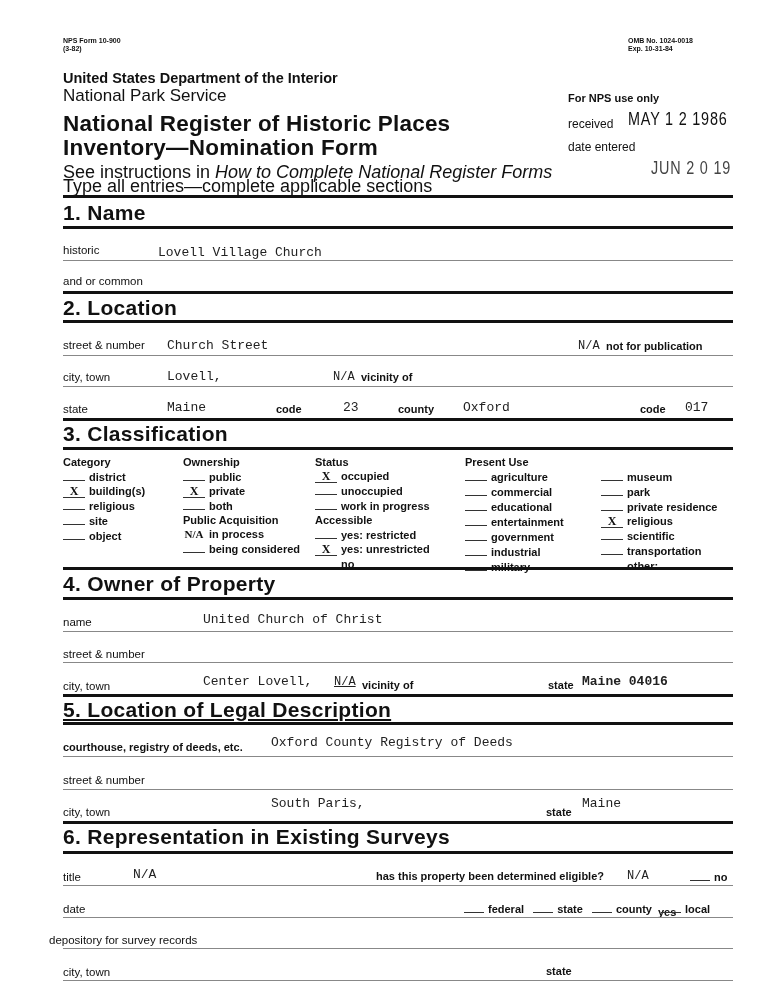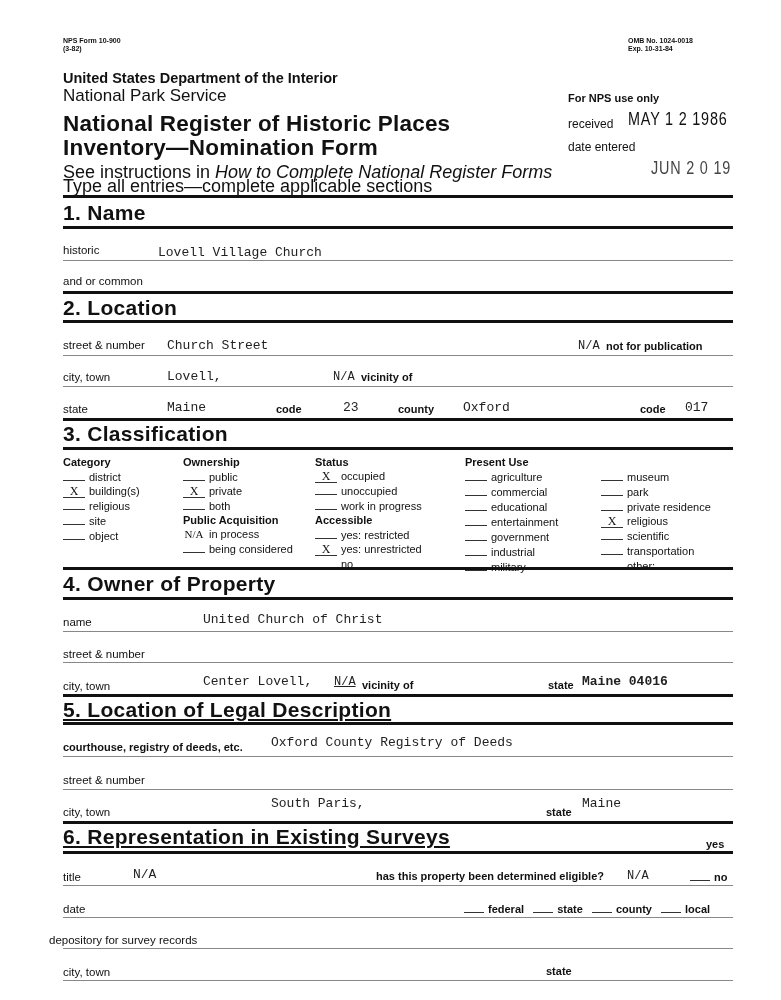--- a/index.html
+++ b/index.html
@@ -11,21 +11,21 @@
   .hdr-title { font-size: 22.5px; font-weight: 900; line-height: 25px; letter-spacing: 0.2px; }
   .hdr-inst { font-size: 18px; line-height: 14px; }
   .lbl { font-size: 11px; font-weight: bold; }
   .lbl-n { font-size: 11.5px; }
   .typed { font-family: "Liberation Mono", monospace; font-size: 13px; color: #222; }
   .stamp { font-family: "Liberation Sans Narrow", "Liberation Sans", sans-serif; font-size: 18px; transform: scaleX(0.8); transform-origin: left; letter-spacing: 1px; }
   .rule { position: absolute; left: 63px; width: 670px; height: 3px; background: #111; }
   .rule-thin { position: absolute; left: 63px; width: 670px; height: 1px; background: #888; }
   .sec-title { position: absolute; left: 63px; font-size: 21px; font-weight: 900; line-height: 24px; letter-spacing: 0.3px; }
   .cb { display: inline-block; width: 22px; border-bottom: 1px solid #333; text-align: center; font-family: "Liberation Serif", serif; font-size: 12px; line-height: 11px; height: 11px; vertical-align: baseline; margin-right: 4px; }
-  .cbrow { font-size: 11px; font-weight: normal; line-height: 14px; white-space: nowrap; }
+  .cbrow { font-size: 11px; font-weight: bold; line-height: 14px; white-space: nowrap; }
   .colhead { font-size: 11px; font-weight: 900; line-height: 14px; }
   .ul { display:inline-block; width:20px; border-bottom:1px solid #333; height:10px; margin-right:4px; }
 </style>
 </head>
 <body>
 
 <div class="abs tiny" style="left:63px;top:37px;">NPS Form 10-900</div>
 <div class="abs tiny" style="left:63px;top:45px;">(3-82)</div>
 <div class="abs tiny" style="left:628px;top:37px;">OMB No. 1024-0018</div>
 <div class="abs tiny" style="left:628px;top:45px;">Exp. 10-31-84</div>
@@ -158,28 +158,28 @@
 <div class="rule-thin" style="top:756px;"></div>
 <div class="abs lbl-n" style="left:63px;top:774px;">street &amp; number</div>
 <div class="abs typed" style="left:271px;top:771px;"></div>
 <div class="rule-thin" style="top:789px;"></div>
 <div class="abs lbl-n" style="left:63px;top:806px;">city, town</div>
 <div class="abs typed" style="left:271px;top:796px;">South Paris,</div>
 <div class="abs lbl" style="left:546px;top:806px;">state</div>
 <div class="abs typed" style="left:582px;top:796px;">Maine</div>
 
 <div class="rule" style="top:821px;"></div>
-<div class="sec-title" style="top:825px;text-decoration:underline;">6.  Representation in Existing Surveys</div>
+<div class="sec-title" style="top:825px;">6.  Representation in Existing Surveys</div>
 <div class="rule" style="top:851px;"></div>
 
 <div class="abs lbl-n" style="left:63px;top:871px;">title</div>
 <div class="abs typed" style="left:133px;top:867px;">N/A</div>
 <div class="abs lbl" style="left:376px;top:870px;">has this property been determined eligible?</div>
 <div class="abs typed" style="left:627px;top:869px;font-size:12px;">N/A</div>
-<div class="abs lbl" style="left:658px;top:838px;margin-left:48px;">yes</div>
+<div class="abs lbl" style="left:658px;top:906px;">yes</div>
 <div class="abs lbl" style="left:690px;top:870px;"><span class="ul"></span><span>no</span></div>
 <div class="rule-thin" style="top:885px;"></div>
 
 <div class="abs lbl-n" style="left:63px;top:903px;">date</div>
 <div class="abs lbl" style="left:464px;top:902px;white-space:nowrap;">
   <span><span class="ul"></span><span>federal</span></span>
   <span style="margin-left:6px;"><span class="ul"></span><span>state</span></span>
   <span style="margin-left:6px;"><span class="ul"></span><span>county</span></span>
   <span style="margin-left:6px;"><span class="ul"></span><span>local</span></span>
 </div>

